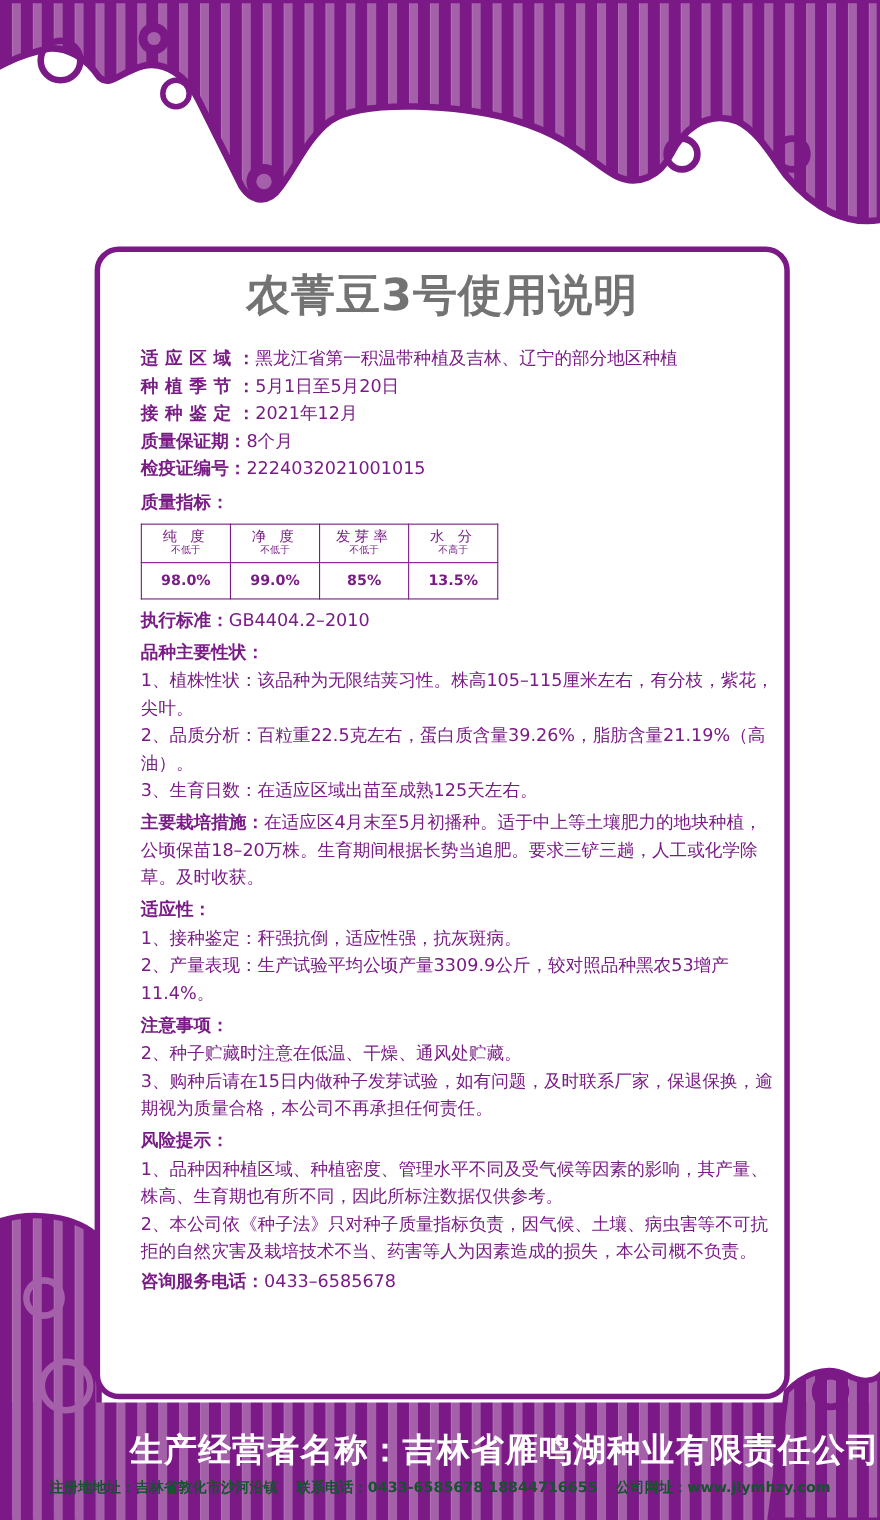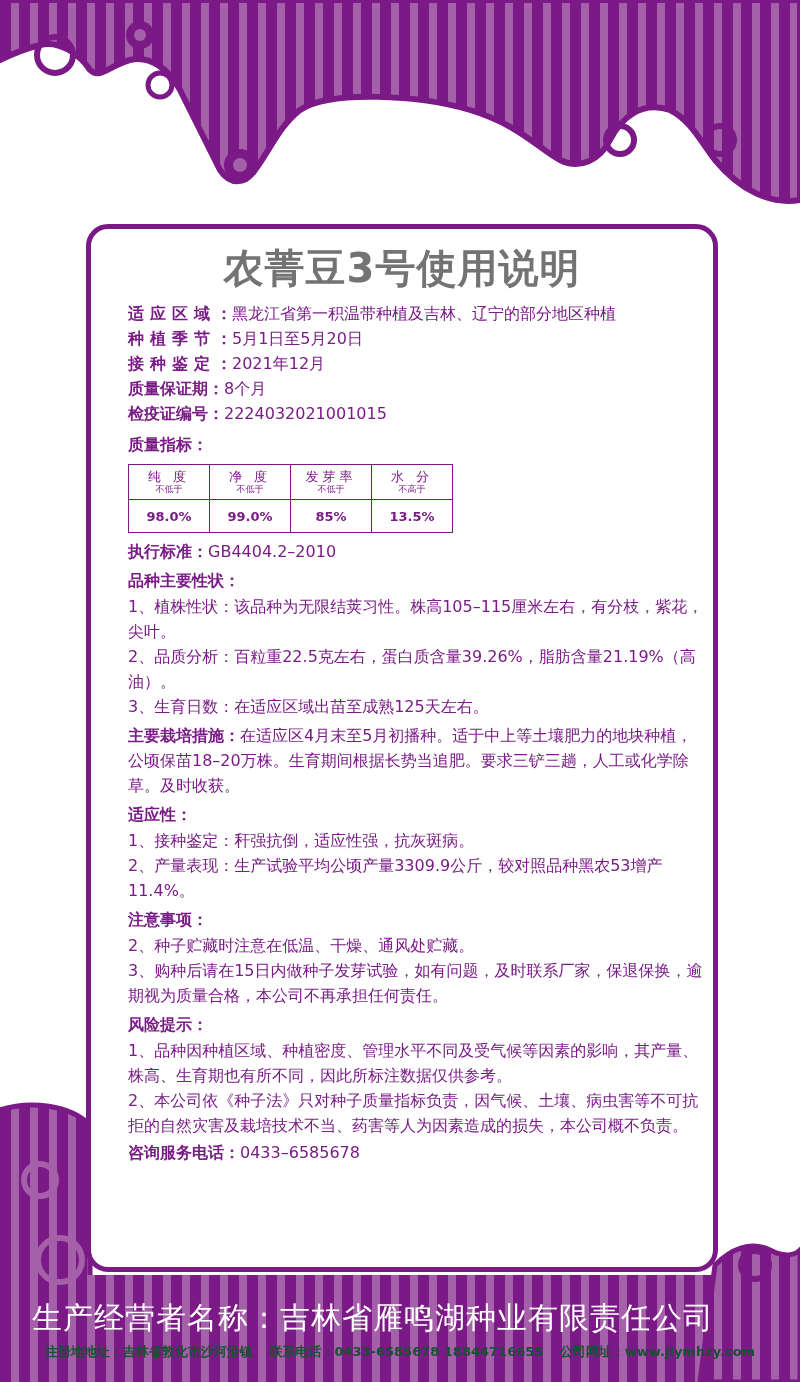--- a/index.html
+++ b/index.html
@@ -5,34 +5,34 @@
   html,body{margin:0;padding:0;}
   body{width:800px;height:1382px;position:relative;overflow:hidden;background:#ffffff;
        font-family:"DejaVu Sans","Liberation Sans",sans-serif;color:#7a1c86;}
   #top-deco{position:absolute;left:0;top:0;width:800px;height:210px;}
   #bottom-deco{position:absolute;left:0;top:1090px;width:800px;height:292px;}
   svg.deco{position:absolute;left:0;top:0;}
   .panel{position:absolute;left:86px;top:224px;width:622px;height:1038px;background:#fff;
          border:5px solid #7b1986;border-radius:22px;}
   .title{position:absolute;left:0;right:0;top:12px;text-align:center;font-size:40px;font-weight:bold;
          color:#737373;letter-spacing:1px;}
-  .content{position:absolute;left:37px;top:72px;width:580px;}
+  .content{position:absolute;left:37px;top:84px;width:580px;}
   .row{font-size:16px;line-height:25px;white-space:nowrap;}
   .lbl{font-weight:bold;display:inline-block;}
   .lbl.spaced{letter-spacing:6px;}
   .val{}
   .sec-h{font-weight:bold;font-size:16px;line-height:26px;margin-top:2px;}
   .para{font-size:16px;line-height:25px;}
   table.q{border-collapse:collapse;margin:6px 0 6px 0;}
   table.q td{border:1.5px solid #7b1986;width:72px;text-align:center;padding:4px;}
   table.q .h1{font-size:13px;line-height:15px;letter-spacing:4px;}
   table.q .h2{font-size:9px;line-height:11px;}
   table.q .v{font-size:13px;font-weight:bold;height:24px;}
-  .footer-title{position:absolute;left:0;right:0;top:1298px;text-align:left;font-size:30px;
-                font-weight:normal;color:#fff;letter-spacing:1px;padding-left:32px;}
+  .footer-title{position:absolute;left:0;right:0;top:1298px;text-align:right;font-size:30px;
+                font-weight:bold;color:#fff;letter-spacing:1px;padding-left:32px;}
   .footer-info{position:absolute;left:0;right:0;top:1343px;text-align:center;font-size:13px;
                font-weight:bold;color:#14532d;white-space:nowrap;}
   .footer-info span{margin:0 6px;}
 </style>
 </head>
 <body>
 
 <div id="top-deco">
   <svg class="deco" width="800" height="210" viewBox="0 0 800 210">
     <defs>

